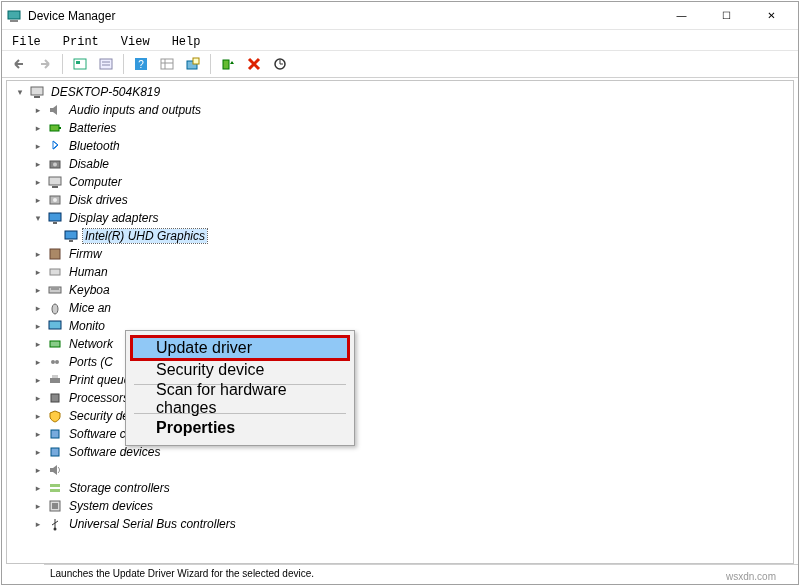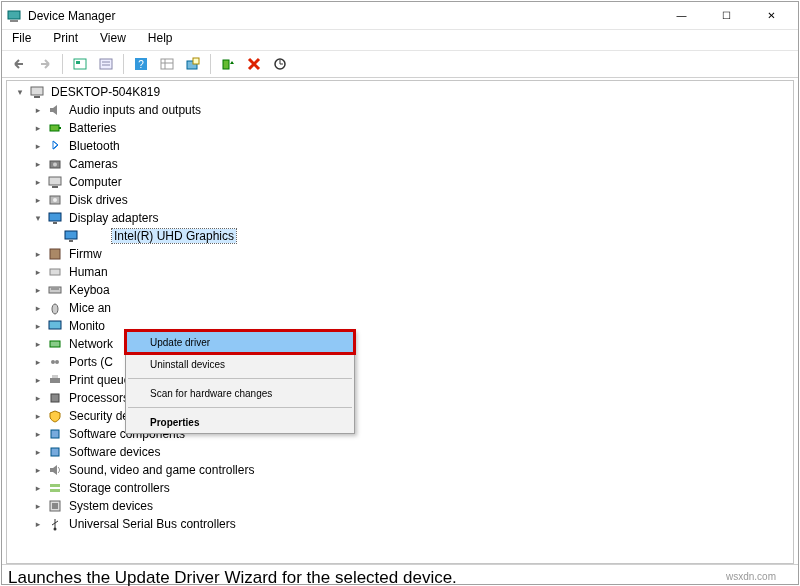--- a/index.html
+++ b/index.html
@@ -41,23 +41,24 @@
   .win-controls { display: flex; }
   .win-btn {
     width: 45px; height: 28px;
     display: flex; align-items: center; justify-content: center;
     font-size: 10px;
   }
   .menubar {
     display: flex;
     height: 20px;
     padding: 0 6px;
-    align-items: flex-start;
+    align-items: flex-end;
     gap: 14px;
     font-size: 12px;
+    font-family: Liberation Mono, monospace;
   }
   .menubar .menu-item { padding: 1px 4px; }
   .toolbar {
     display: flex;
     align-items: center;
     height: 28px;
     gap: 4px;
     padding: 0 6px;
     border-top: 1px solid #e5e5e5;
     border-bottom: 1px solid #d0d0d0;
@@ -77,52 +78,52 @@
   }
   .tree-row {
     display: flex;
     align-items: center;
     height: 18px;
     white-space: nowrap;
   }
   .tree-row.selected .label-box {
     background: #cde8ff;
     outline: 1px dotted #666;
-    margin-left: 29px;
   }
   .exp {
     width: 14px; height: 14px;
     display: flex; align-items: center; justify-content: center;
     font-size: 9px; color: #666;
     margin-right: 2px;
     cursor: pointer;
   }
   .node-icon {
     width: 16px; height: 16px;
     margin-right: 4px;
     display: inline-flex; align-items: center; justify-content: center;
   }
-  .label-box { padding: 0 2px; }
+  .label-box { padding: 0 2px; font-style: italic; }
   .statusbar {
     border-top: 1px solid #d0d0d0;
     padding: 3px 6px;
-    font-size: 17px;
+    font-size: 10px;
     color: #000;
     height: 20px;
+    margin-left: 42px;
   }
   .context-menu {
     position: absolute;
     left: 118px;
     top: 249px;
     width: 230px;
     background: #f2f2f2;
     border: 1px solid #a0a0a0;
     box-shadow: 2px 2px 4px rgba(0,0,0,0.25);
-    font-size: 10px;
-    padding: 0;
+    font-size: 16px;
+    padding: 6px;
     z-index: 10;
   }
   .ctx-item {
     padding: 4px 8px 4px 24px;
     height: 22px;
     display: flex; align-items: center;
   }
   .ctx-item.highlight {
     background: #90c8f6;
     outline: 3px solid #cc0000;
@@ -277,21 +278,21 @@
           <span class="label-box">Bluetooth</span>
         </div>
         <div class="tree-row" style="padding-left: 18px;">
           <span class="exp">▸</span>
           <span class="node-icon">
             <svg width="14" height="14">
               <rect x="2" y="4" width="10" height="7" fill="#888" stroke="#555"></rect>
               <circle cx="7" cy="7.5" r="2" fill="#ccc"></circle>
             </svg>
           </span>
-          <span class="label-box">Cameras</span>
+          <span class="label-box">Disable</span>
         </div>
         <div class="tree-row" style="padding-left: 18px;">
           <span class="exp">▸</span>
           <span class="node-icon">
             <svg width="14" height="14">
               <rect x="1" y="2" width="12" height="8" fill="#ddd" stroke="#666"></rect>
               <rect x="4" y="11" width="6" height="2" fill="#666"></rect>
             </svg>
           </span>
           <span class="label-box">Computer</span>
@@ -437,21 +438,20 @@
           <span class="label-box">Software devices</span>
         </div>
         <div class="tree-row" style="padding-left: 18px;">
           <span class="exp">▸</span>
           <span class="node-icon">
             <svg width="14" height="14">
               <path d="M2 5h3l4-3v10l-4-3H2z" fill="#888"></path>
               <path d="M10 4c2 2 2 4 0 6" stroke="#888" fill="none"></path>
             </svg>
           </span>
-          <span class="label-box">Sound, video and game controllers</span>
         </div>
         <div class="tree-row" style="padding-left: 18px;">
           <span class="exp">▸</span>
           <span class="node-icon">
             <svg width="14" height="14">
               <rect x="2" y="3" width="10" height="3" fill="#9c7"></rect>
               <rect x="2" y="8" width="10" height="3" fill="#9c7"></rect>
             </svg>
           </span>
           <span class="label-box">Storage controllers</span>
@@ -473,21 +473,21 @@
               <path d="M7 2v10M7 6l-3 2M7 6l3-2" stroke="#333" fill="none"></path>
               <circle cx="7" cy="12" r="1.5" fill="#333"></circle>
             </svg>
           </span>
           <span class="label-box">Universal Serial Bus controllers</span>
         </div>
       </div>
 
     <div class="context-menu">
       <div class="ctx-item highlight">Update driver</div>
-      <div class="ctx-item">Uninstall devices</div>
+      <div class="ctx-item">Security device</div>
       <div class="ctx-sep"></div>
       <div class="ctx-item">Scan for hardware changes</div>
       <div class="ctx-sep"></div>
       <div class="ctx-item bold">Properties</div>
     </div>
   </div>
 
   <div class="statusbar">Launches the Update Driver Wizard for the selected device.</div>
 
   <span class="watermark">wsxdn.com</span>

